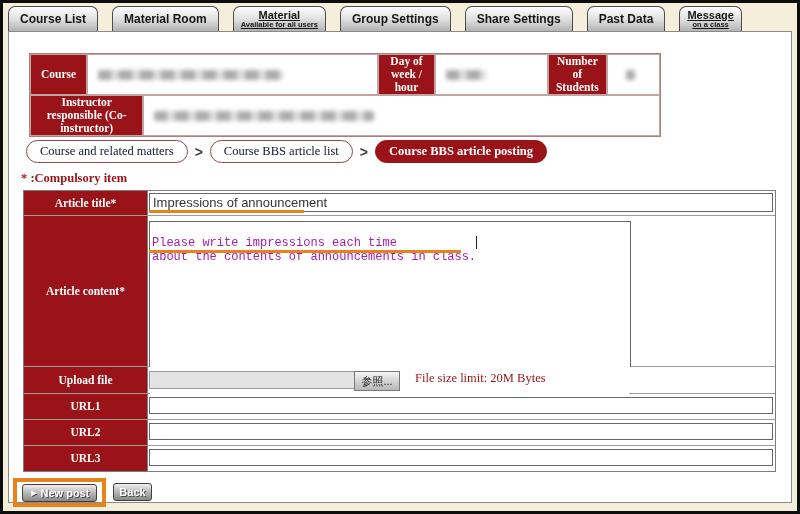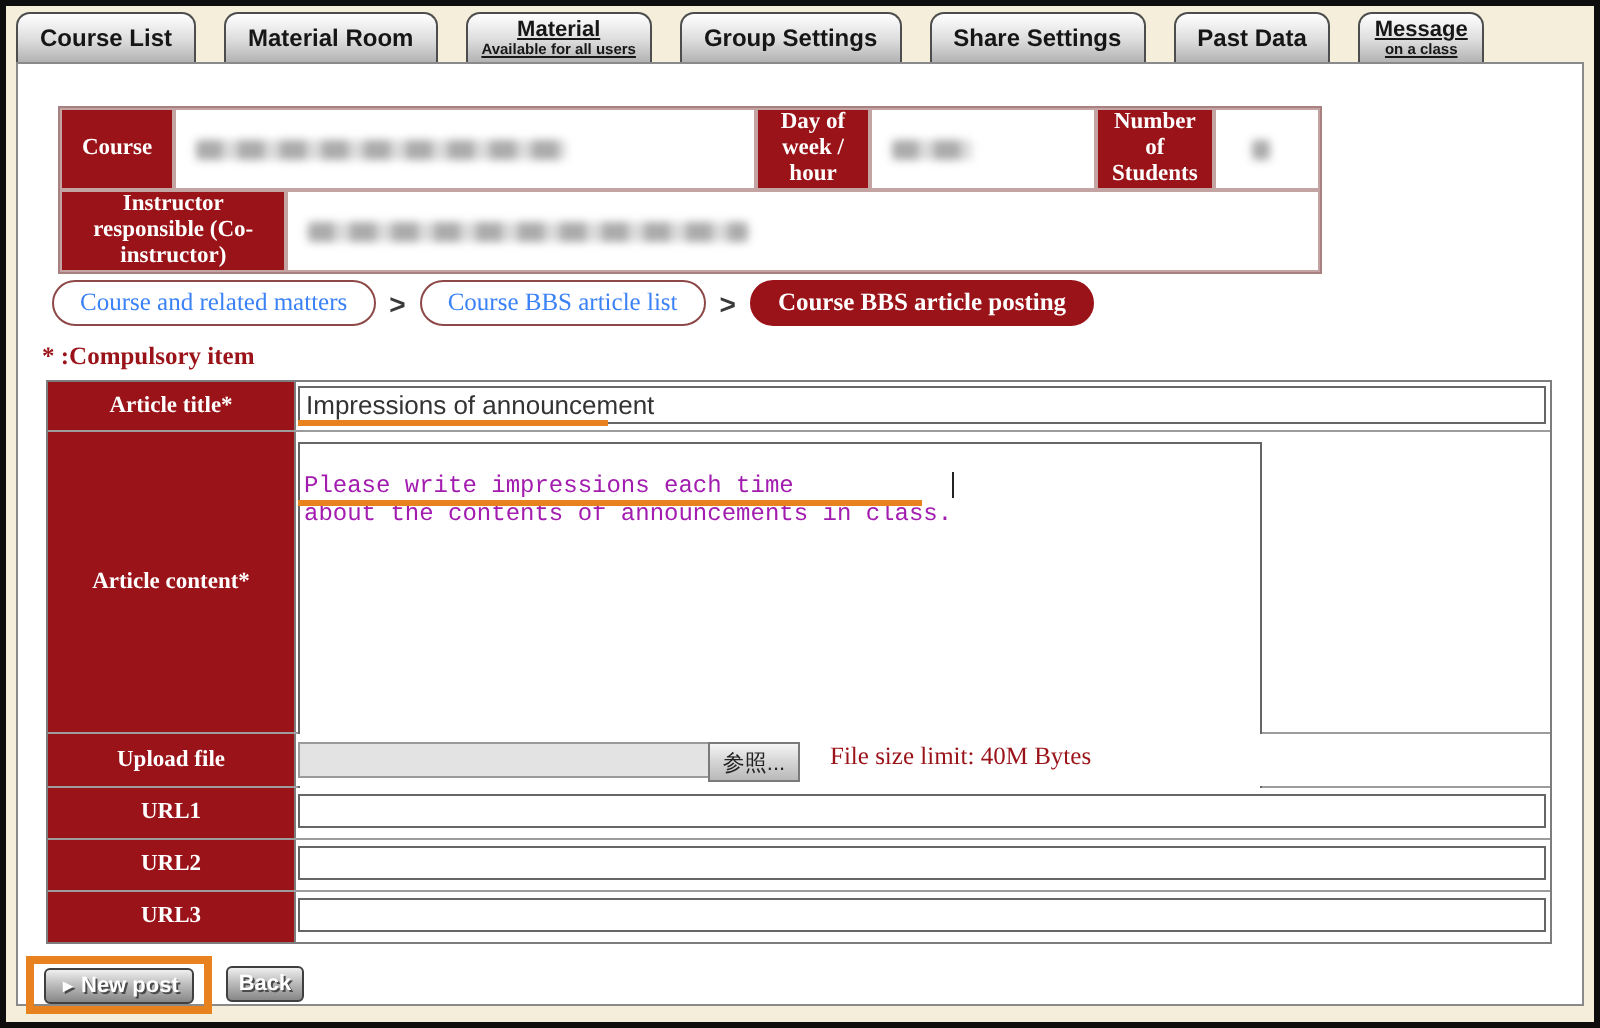--- a/index.html
+++ b/index.html
@@ -39,21 +39,21 @@
     font-family:"Liberation Serif", serif; font-weight:bold; font-size:11.5px; line-height:13px; padding:0 3px;
   }
   .hvalue { background:#fff; padding-left:10px; }
   .blur-bar { height:10px; border-radius:2px; filter:blur(2px); opacity:.75;
     background:repeating-linear-gradient(90deg,#8f8f8f 0 13px,#cfcfcf 13px 21px); }
   
   .crumbs { position:absolute; left:17px; top:108px; display:flex; align-items:center; }
   .crumb {
     height:23px; padding:0 13px; margin-right:7px; display:flex; align-items:center;
     border:1px solid #8d4848; border-radius:12px; background:#fff;
-    font-family:"Liberation Serif", serif; font-size:12.5px; color:#3b82f6; cursor:pointer; white-space:nowrap;
+    font-family:"Liberation Serif", serif; font-size:12.5px; color:#0f172a; cursor:pointer; white-space:nowrap;
   }
   .crumb.active { background:#9a1318; border-color:#9a1318; color:#fff; font-weight:bold; cursor:default; }
   .crumb-sep { margin-right:7px; font-size:14px; font-weight:bold; color:#3a3a3a; }
   
   .compulsory { position:absolute; left:12px; top:139px; color:#9a1318; font-family:"Liberation Serif", serif; font-weight:bold; font-size:12.5px; }
   .ftable { position:absolute; left:14px; top:158px; width:753px; border:1px solid #7d7d7d; background:#fff; }
   .frow { display:flex; }
   .frow + .frow { border-top:1px solid #9c9c9c; }
   .flabel {
     width:124px; background:#9a1318; color:#fff; border-right:1px solid #7d7d7d;
@@ -181,21 +181,21 @@
 about the contents of announcements in class.</textarea>
         </div>
       </div>
 
       <div class="frow r-upload">
         <div class="flabel">Upload file</div>
         <div class="ffield">
           <div class="upload-wrap">
             <div class="file-field"></div>
             <button class="browse-btn">参照...</button>
-            <span class="file-note">File size limit: 40M Bytes</span>
+            <span class="file-note">File size limit: 20M Bytes</span>
           </div>
         </div>
       </div>
 
       <div class="frow r-url">
         <div class="flabel">URL1</div>
         <div class="ffield">
           <input class="url-input" style="">
         </div>
       </div>

